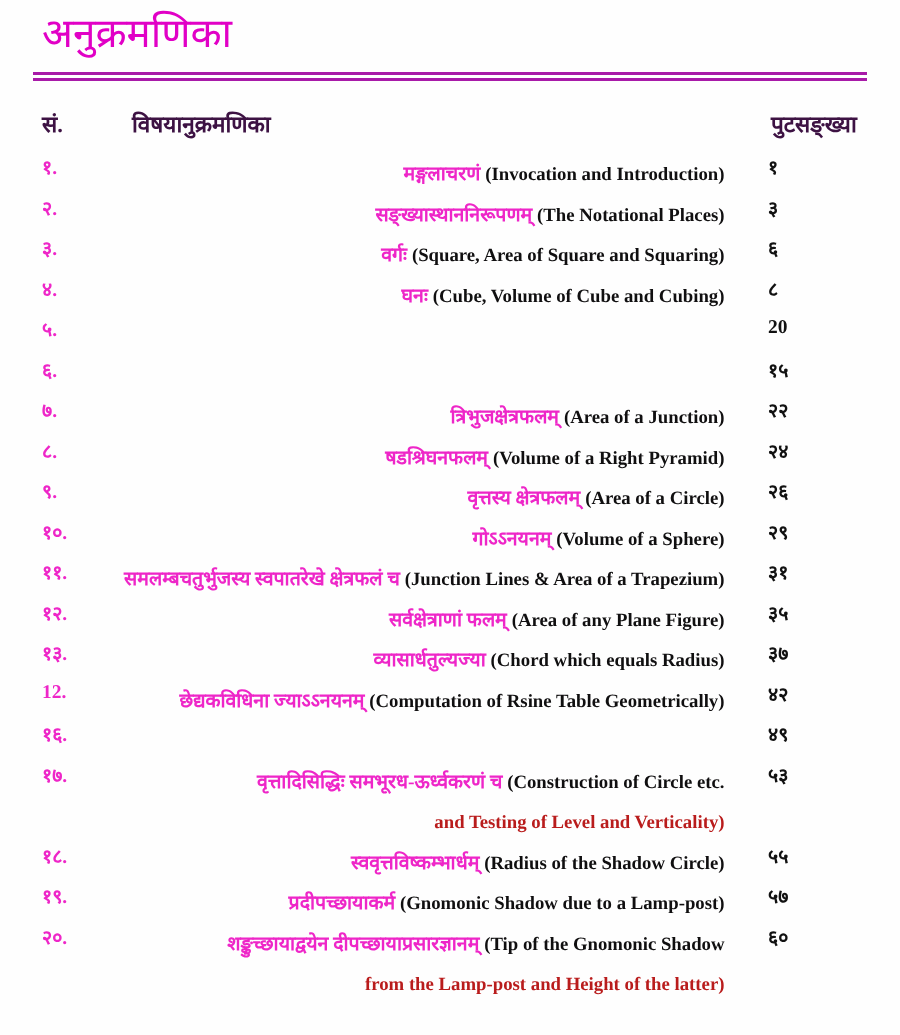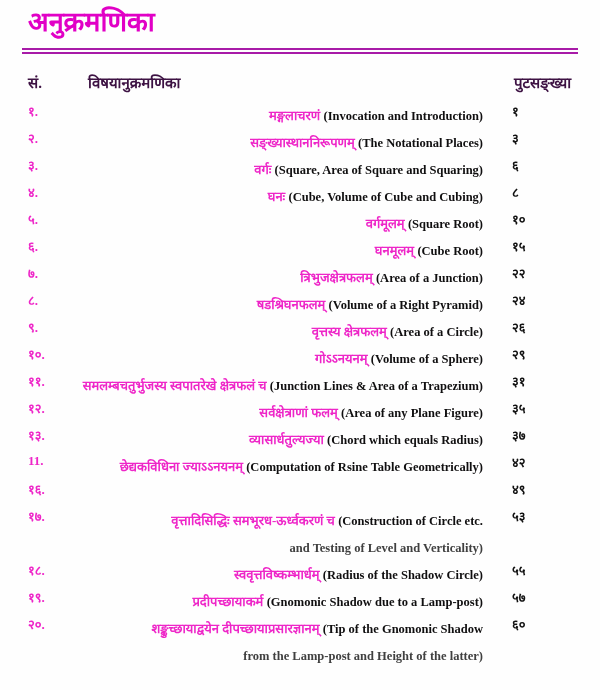--- a/index.html
+++ b/index.html
@@ -20,21 +20,21 @@
     position: relative;
     box-sizing: border-box;
     padding: 0;
     background: #fefefe;
   }
   .title {
     position: absolute;
     left: 28px;
     top: 8px;
     font-size: 27px;
-    font-weight: 700;
+    font-weight: 400;
     color: #e100c6;
     letter-spacing: 0px;
     line-height: 1.1;
     white-space: nowrap;
   }
   .rule-wrap {
     position: absolute;
     left: 22px;
     top: 48px;
     width: 556px;
@@ -110,21 +110,21 @@
     color: #ee26c8;
     font-weight: 600;
   }
   .eng {
     color: #100f10;
     font-weight: 600;
     font-size: 12.5px;
   }
   .cont {
     display: block;
-    color: #404040;
+    color: #b91c1c;
     font-weight: 600;
     font-size: 12.5px;
     padding-left: 7px;
   }
   .pg {
     position: absolute;
     left: 512px;
     top: 2px;
     font-size: 13px;
     color: #111111;
@@ -167,26 +167,24 @@
         <div class="entry"><span class="sans">वर्गः</span> <span class="eng">(Square, Area of Square and Squaring)</span></div>
         <div class="pg">६</div>
       </div>
       <div class="toc-row">
         <div class="idx">४.</div>
         <div class="entry"><span class="sans">घनः</span> <span class="eng">(Cube, Volume of Cube and Cubing)</span></div>
         <div class="pg">८</div>
       </div>
       <div class="toc-row">
         <div class="idx">५.</div>
-        <div class="entry"><span class="sans">वर्गमूलम्</span> <span class="eng">(Square Root)</span></div>
-        <div class="pg">१०</div>
+        <div class="pg">20</div>
       </div>
       <div class="toc-row">
         <div class="idx">६.</div>
-        <div class="entry"><span class="sans">घनमूलम्</span> <span class="eng">(Cube Root)</span></div>
         <div class="pg">१५</div>
       </div>
       <div class="toc-row">
         <div class="idx">७.</div>
         <div class="entry"><span class="sans">त्रिभुजक्षेत्रफलम्</span> <span class="eng">(Area of a Junction)</span></div>
         <div class="pg">२२</div>
       </div>
       <div class="toc-row">
         <div class="idx">८.</div>
         <div class="entry"><span class="sans">षडश्रिघनफलम्</span> <span class="eng">(Volume of a Right Pyramid)</span></div>
@@ -211,21 +209,21 @@
         <div class="idx">१२.</div>
         <div class="entry"><span class="sans">सर्वक्षेत्राणां फलम्</span> <span class="eng">(Area of any Plane Figure)</span></div>
         <div class="pg">३५</div>
       </div>
       <div class="toc-row">
         <div class="idx">१३.</div>
         <div class="entry"><span class="sans">व्यासार्धतुल्यज्या</span> <span class="eng">(Chord which equals Radius)</span></div>
         <div class="pg">३७</div>
       </div>
       <div class="toc-row">
-        <div class="idx">11.</div>
+        <div class="idx">12.</div>
         <div class="entry"><span class="sans">छेद्यकविधिना ज्याऽऽनयनम्</span> <span class="eng">(Computation of Rsine Table Geometrically)</span></div>
         <div class="pg">४२</div>
       </div>
       <div class="toc-row">
         <div class="idx">१६.</div>
         <div class="pg">४९</div>
       </div>
       <div class="toc-row tall">
         <div class="idx">१७.</div>
         <div class="entry"><span class="sans">वृत्तादिसिद्धिः समभूरध-ऊर्ध्वकरणं च</span> <span class="eng">(Construction of Circle etc.</span><span class="cont">and Testing of Level and Verticality)</span></div>

